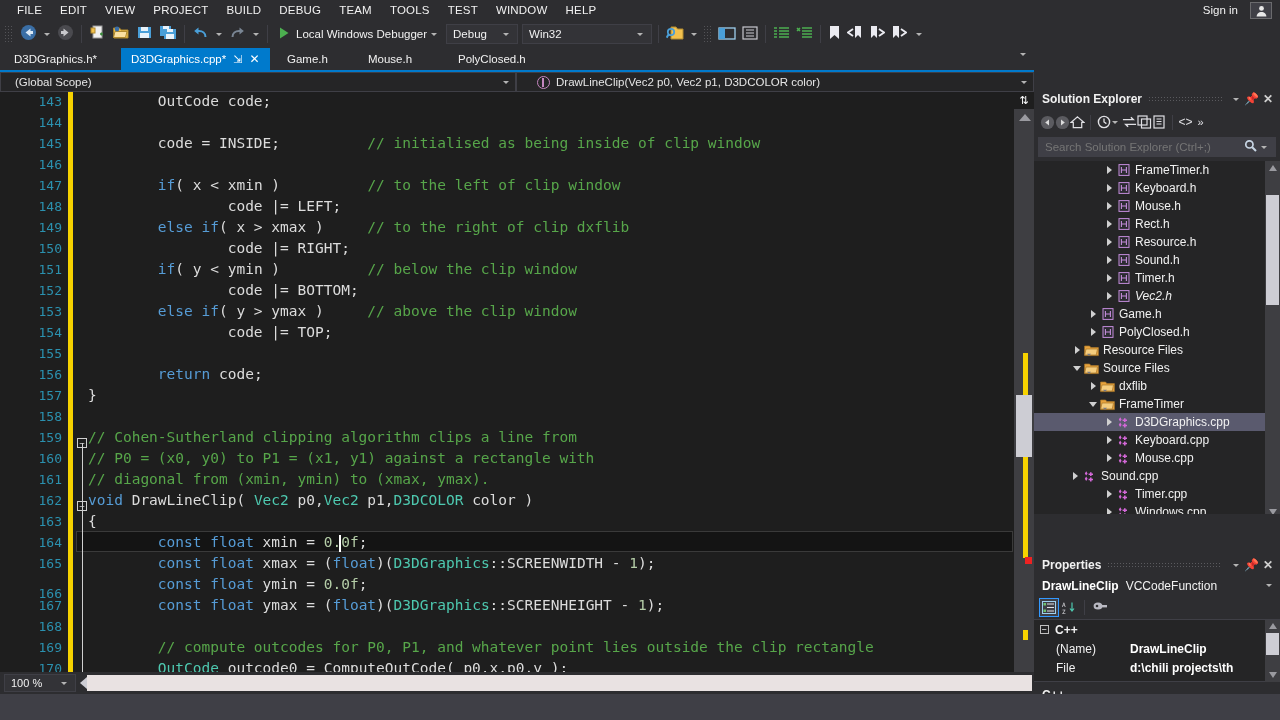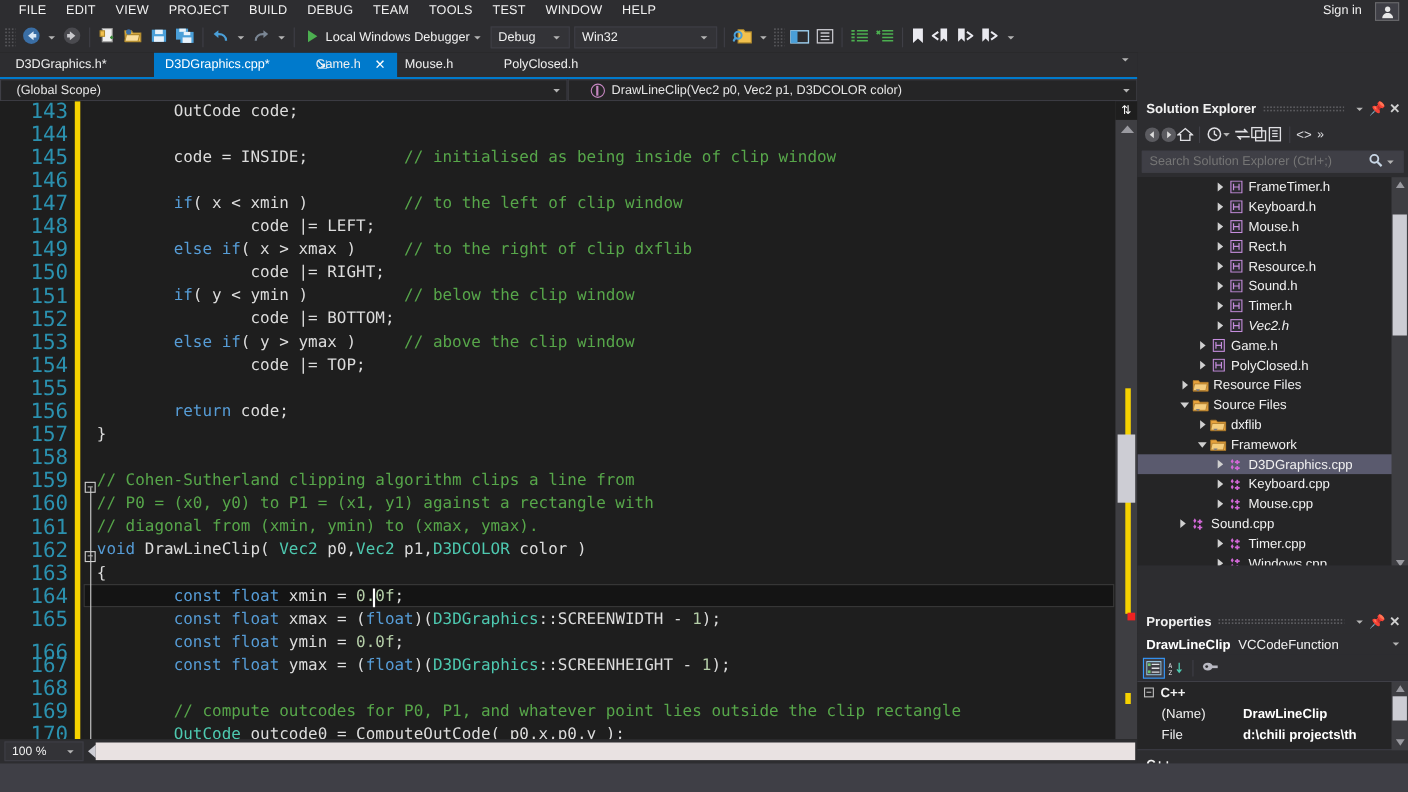--- a/index.html
+++ b/index.html
@@ -67,21 +67,21 @@
   .memicon:after { content:""; position:absolute; left:4.4px; top:1px; width:1.6px; height:9px; background:#c586c0;}
 
   
   .codearea { position:absolute; left:0; top:44px; width:1034px; height:580px; background:#1e1e1e;
               overflow:hidden; }
   .gutterbg { position:absolute; left:0; top:0; width:76px; height:580px; background:#1e1e1e; }
   .changebar { position:absolute; left:68px; top:0; width:5px; height:580px; background:#f6d200; }
   .codeline { position:absolute; left:0; height:21px; line-height:21px; white-space:pre;
               font-family:"DejaVu Sans Mono","Liberation Mono",monospace; font-size:14.5px; }
   .lnum { position:absolute; left:0; width:62px; text-align:right; color:#2b91af;
-          font-family:"DejaVu Sans Mono","Liberation Mono",monospace; font-size:19px; }
+          font-family:"DejaVu Sans Mono","Liberation Mono",monospace; font-size:13px; }
   .ctext { position:absolute; left:88px; color:#dcdcdc; }
   .collapse { position:absolute; left:77px; top:5px; width:10px; height:10px;
               border:1px solid #d0d0d0; color:#d0d0d0; font-size:9px; line-height:8px;
               text-align:center; font-family:"DejaVu Sans Mono",monospace; }
   .vrule { position:absolute; left:81.5px; width:1px; background:#d0d0d0; }
   .curline { position:absolute; left:76px; width:937px; height:21px;
              border:1px solid #3a3a3a; background:#141414; }
   .caretbar { position:absolute; width:1.5px; height:17px; background:#ffffff; }
 
   .kw  { color:#569cd6; }
@@ -378,21 +378,21 @@
     </div>
     <div class="caret" style="margin-left:6px;"></div>
   </div>
 
   <div class="editorpane">
 
     <div class="tabstrip" id="tabstrip">
         <div class="tab" style="position: absolute; left: 4px; bottom: 0px;">
           <span>D3DGraphics.h*</span>
         </div>
-        <div class="tab active" style="position: absolute; left: 140px; bottom: 0px; gap: 36px;">
+        <div class="tab active" style="position: absolute; left: 121px; bottom: 0px;">
           <span>D3DGraphics.cpp*</span>
           <span class="pin">⇲</span>
           <span class="x">✕</span>
         </div>
         <div class="tab" style="position: absolute; left: 277px; bottom: 0px;">
           <span>Game.h</span>
         </div>
         <div class="tab" style="position: absolute; left: 358px; bottom: 0px;">
           <span>Mouse.h</span>
         </div>
@@ -741,21 +741,21 @@
             <span class="tw">
               <span class="arrowD"></span>
             </span>
             <span class="ic">
               <svg width="15" height="13" viewBox="0 0 15 13">
                 <path d="M0.6 2h5l1.2 1.6h7.6v8H0.6z" fill="#e8a33d" stroke="#a8762a" stroke-width="0.7"></path>
                 <path d="M2 5h11.5l-1.3 6H0.7z" fill="#f5cd7e" stroke="#a8762a" stroke-width="0.7"></path>
                 <path d="M3 9.8h4l-1.4 1.6H4.4z" fill="#7a7a82"></path>
               </svg>
             </span>
-            <span class="tlabel">Framework</span>
+            <span class="tlabel">FrameTimer</span>
           </div>
           <div class="trow sel" style="padding-left: 68px;">
             <span class="tw">
               <span class="arrowR"></span>
             </span>
             <span class="ic">
               <svg width="13" height="12" viewBox="0 0 13 12">
                 <path d="M3.2 1.2 L4.6 3.4 L3.2 5.6 L1.8 3.4 Z" fill="#d368d8"></path>
                 <path d="M7 2.2h1.6v1.2H10v1.5H8.6v1.2H7V4.9H5.6V3.4H7z" fill="#d368d8"></path>
                 <path d="M3.2 6.6 L4.6 8.8 L3.2 11 L1.8 8.8 Z" fill="#d368d8"></path>

